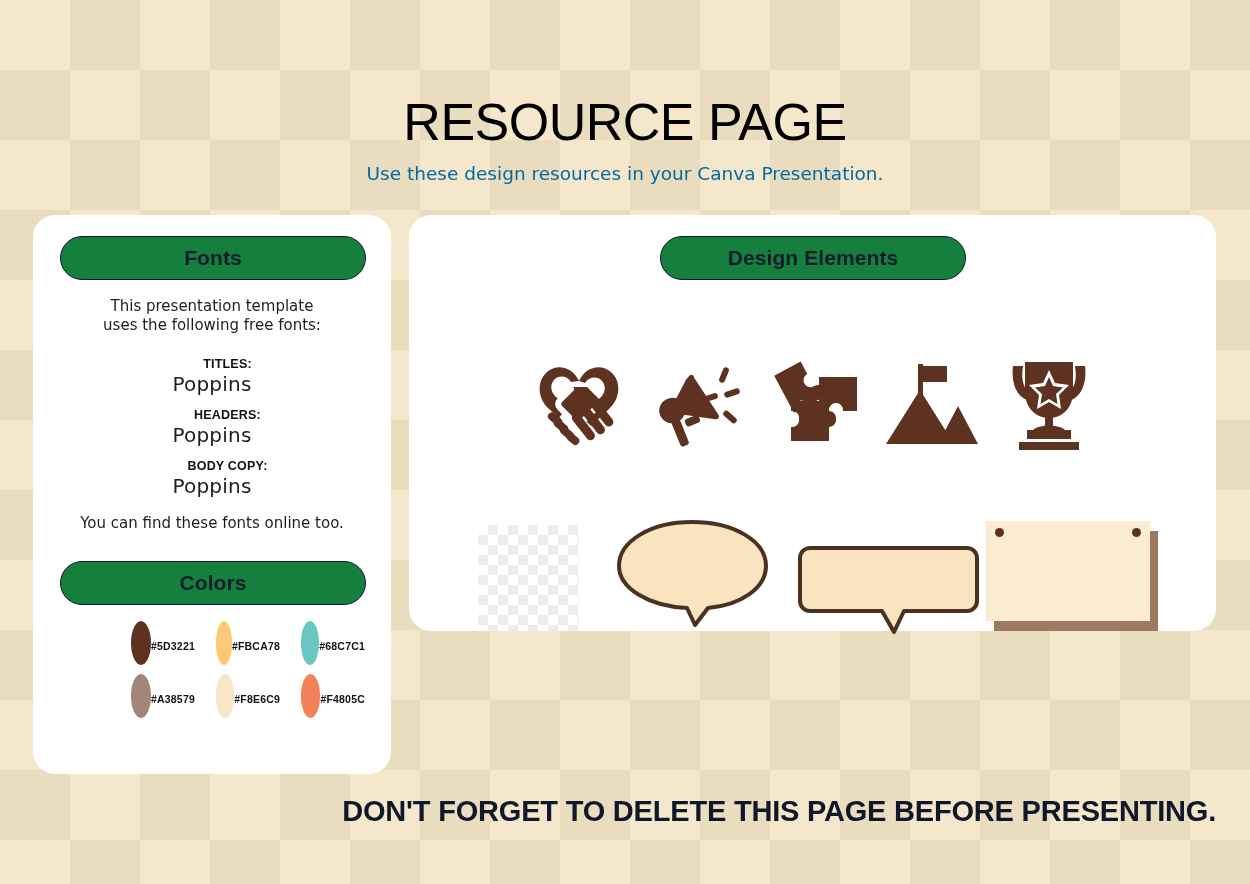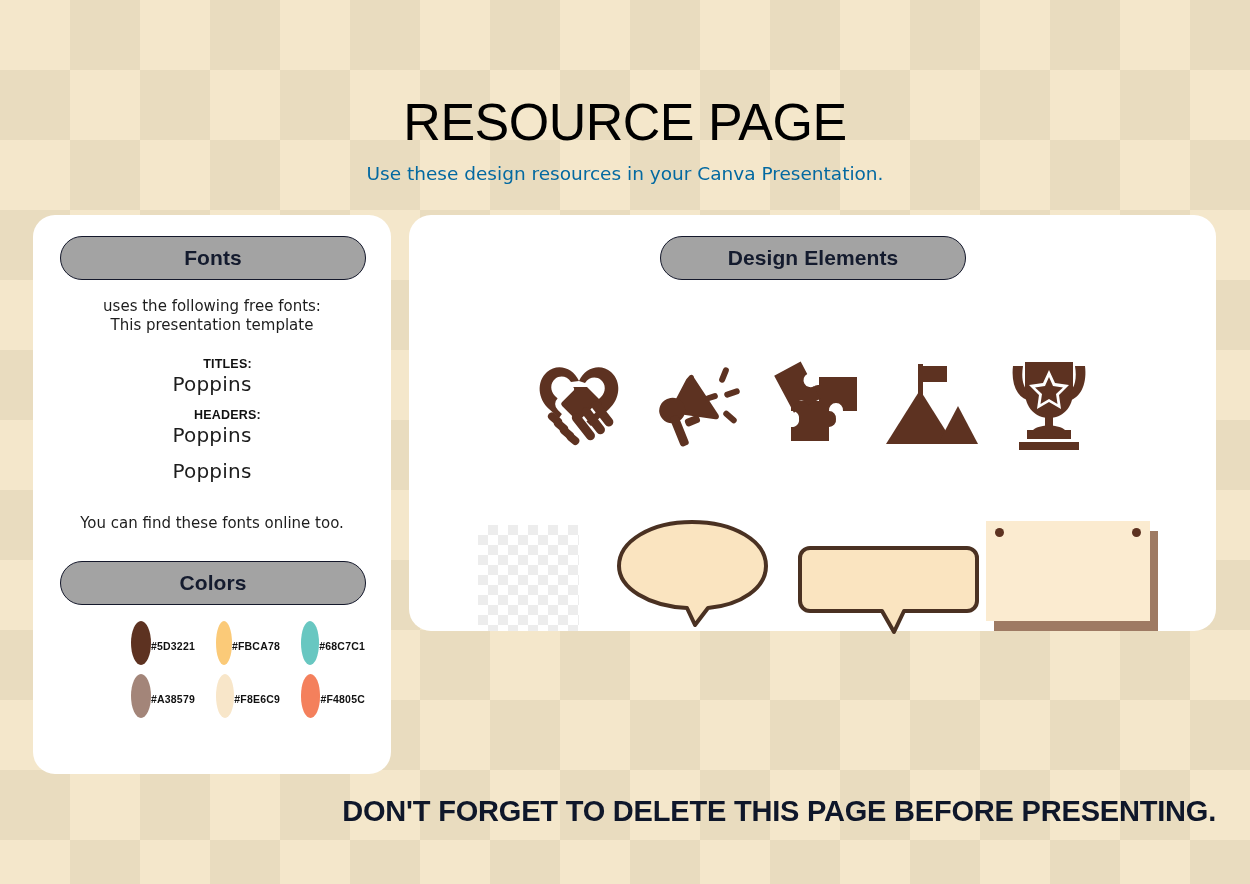--- a/index.html
+++ b/index.html
@@ -55,21 +55,21 @@
     border-radius: 22px;
   }
 
   #fonts-panel  { left: 33px;  top: 215px; width: 358px; height: 559px; }
   #design-panel { left: 409px; top: 215px; width: 807px; height: 416px; }
 
   .pill {
     position: absolute;
     border: 1.6px solid #14182B;
     border-radius: 26px;
-    background: #a3a3a3;
+    background: #15803d;
     display: flex;
     align-items: center;
     justify-content: center;
     font-family: "Liberation Sans", sans-serif;
     font-weight: bold;
     font-size: 21px;
     color: #141B2E;
     letter-spacing: 0.1px;
   }
 
@@ -252,35 +252,36 @@
 <div id="page-title">RESOURCE PAGE</div>
 <div id="page-subtitle">Use these design resources in your Canva Presentation.</div>
 
 <div class="panel" id="fonts-panel">
 
   <div class="pill" id="fonts-pill">
     <span>Fonts</span>
   </div>
 
   <div class="fp-text" id="fonts-intro">
+    <div>This presentation template</div>
     <div>uses the following free fonts:</div>
-    <div>This presentation template</div>
   </div>
 
   <div class="font-group" id="font-group-titles">
     <div class="font-label">TITLES:</div>
     <div class="font-value">Poppins</div>
   </div>
 
   <div class="font-group" id="font-group-headers">
     <div class="font-label">HEADERS:</div>
     <div class="font-value">Poppins</div>
   </div>
 
   <div class="font-group" id="font-group-body">
+    <div class="font-label">BODY COPY:</div>
     <div class="font-value">Poppins</div>
   </div>
 
   <div class="fp-text" id="fonts-outro">You can find these fonts online too.</div>
 
   <div class="pill" id="colors-pill">
     <span>Colors</span>
   </div>
 
   <div id="color-grid">

